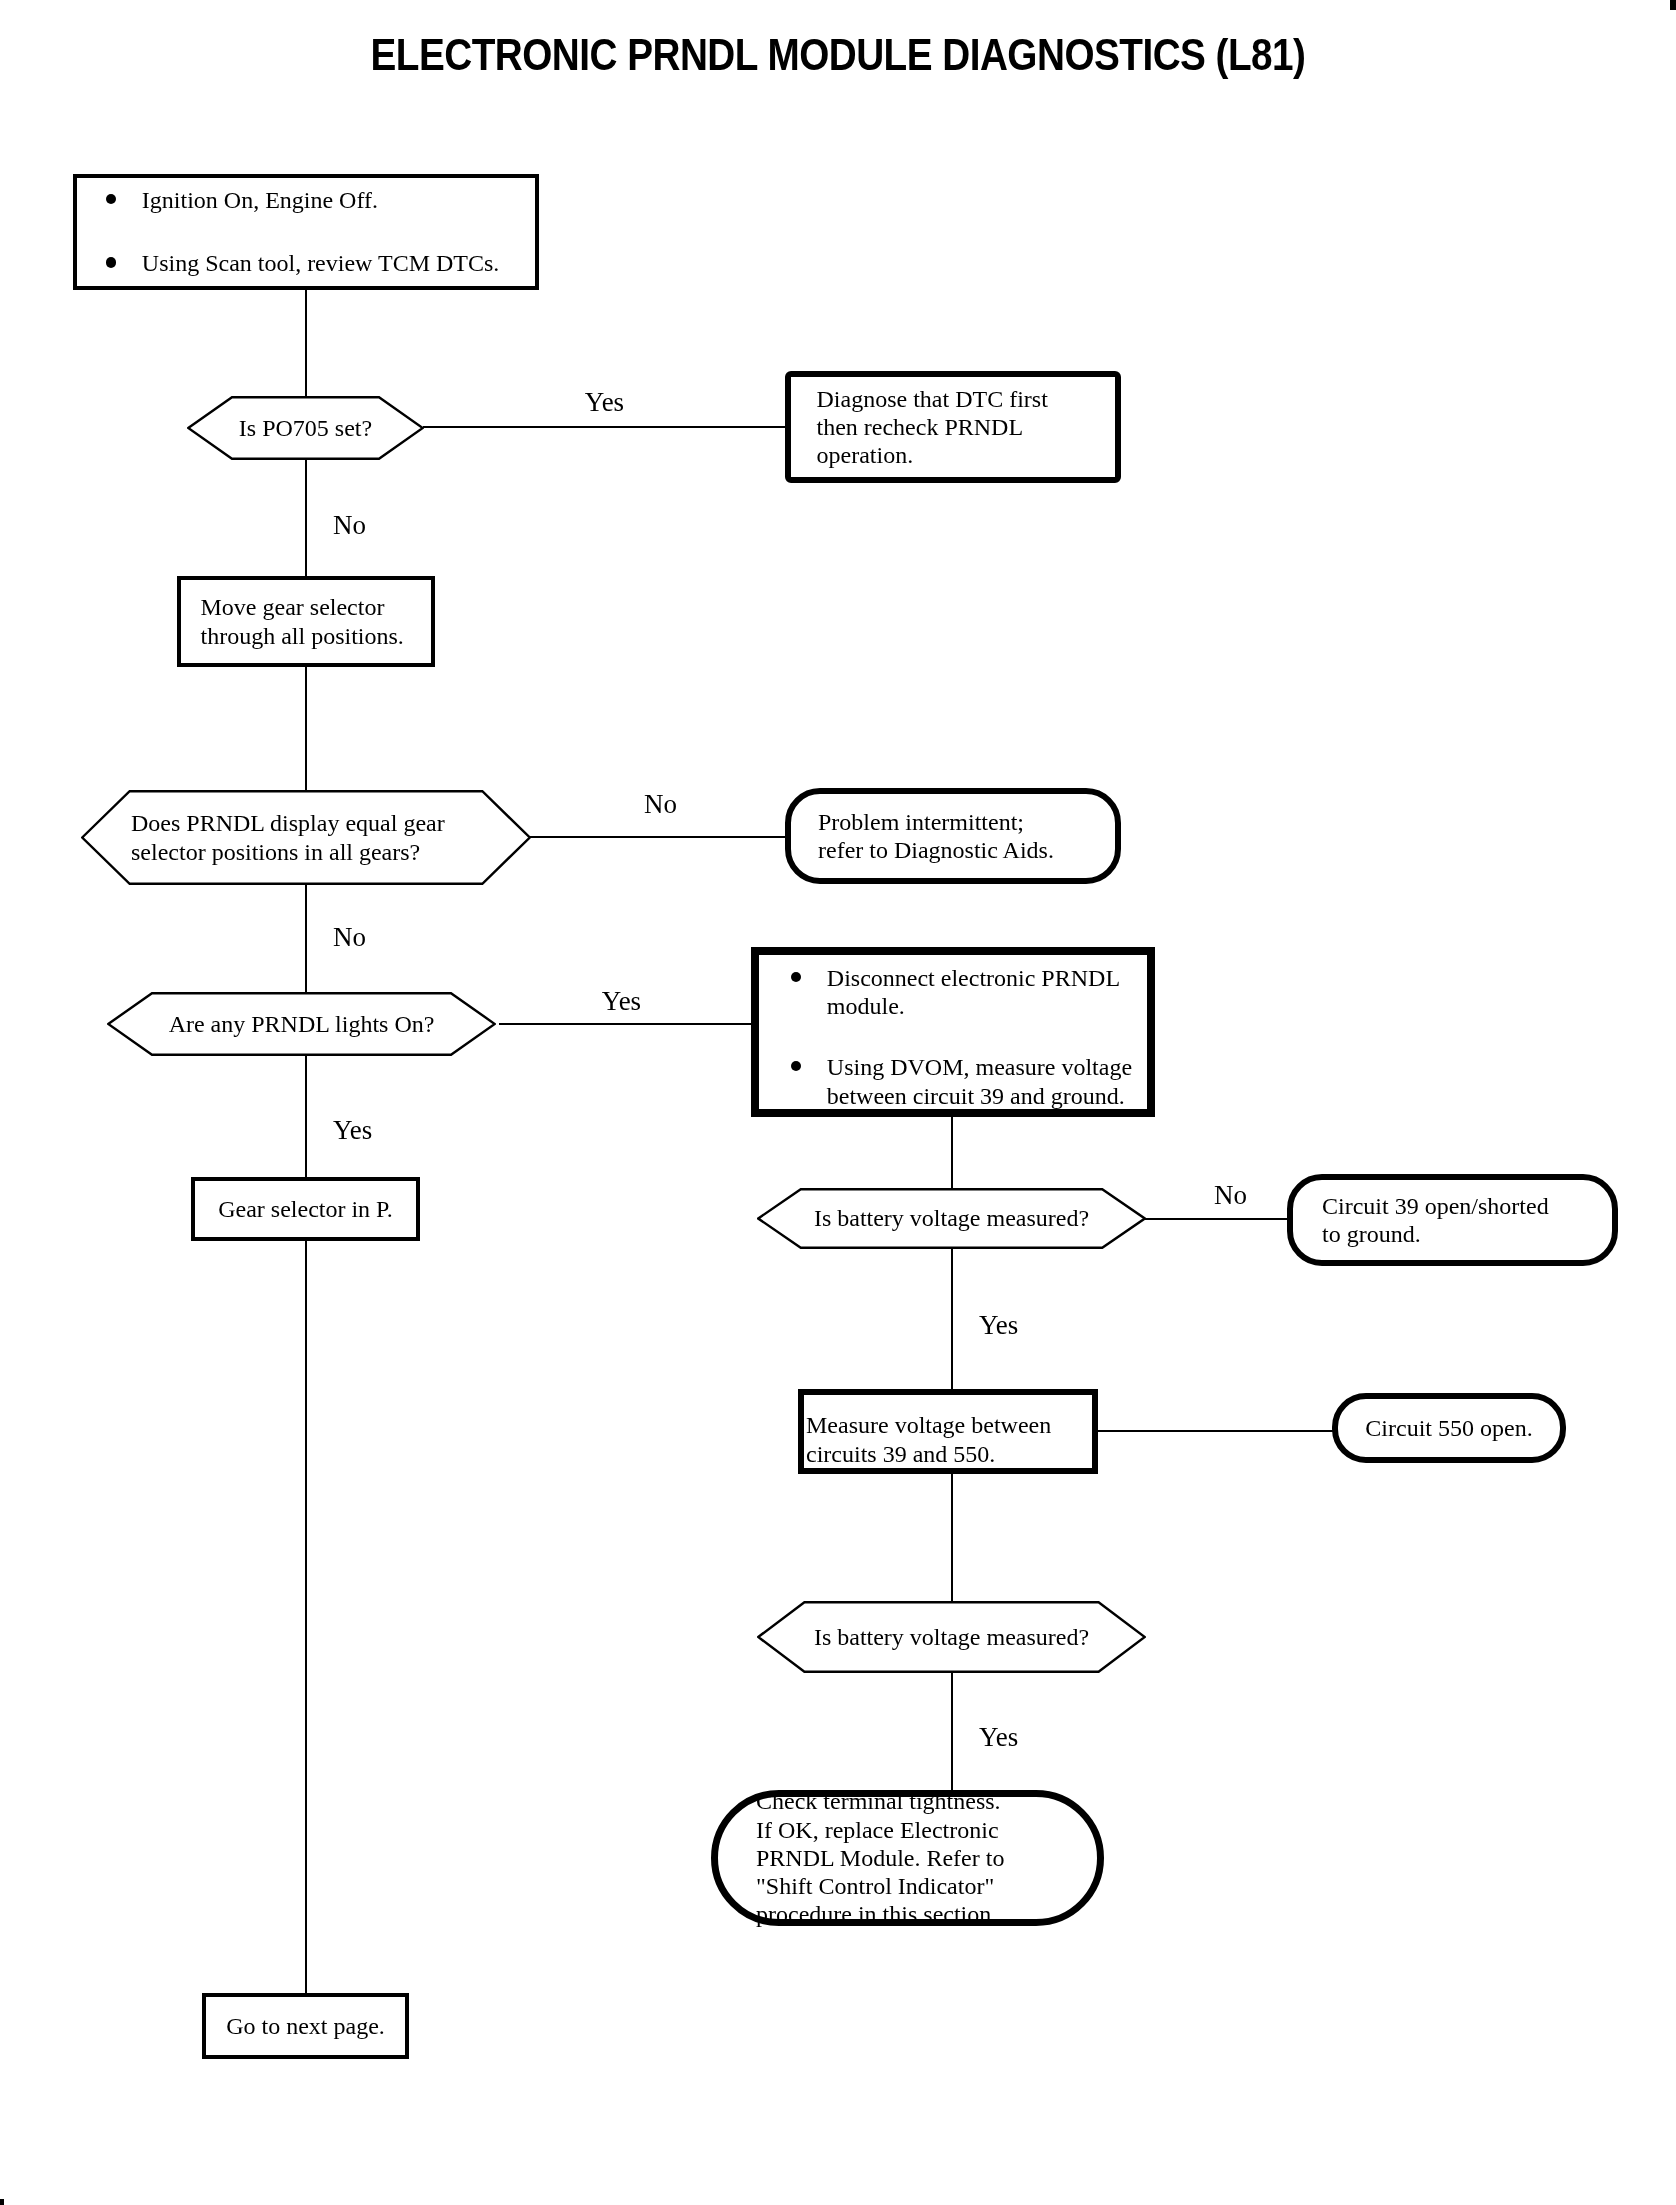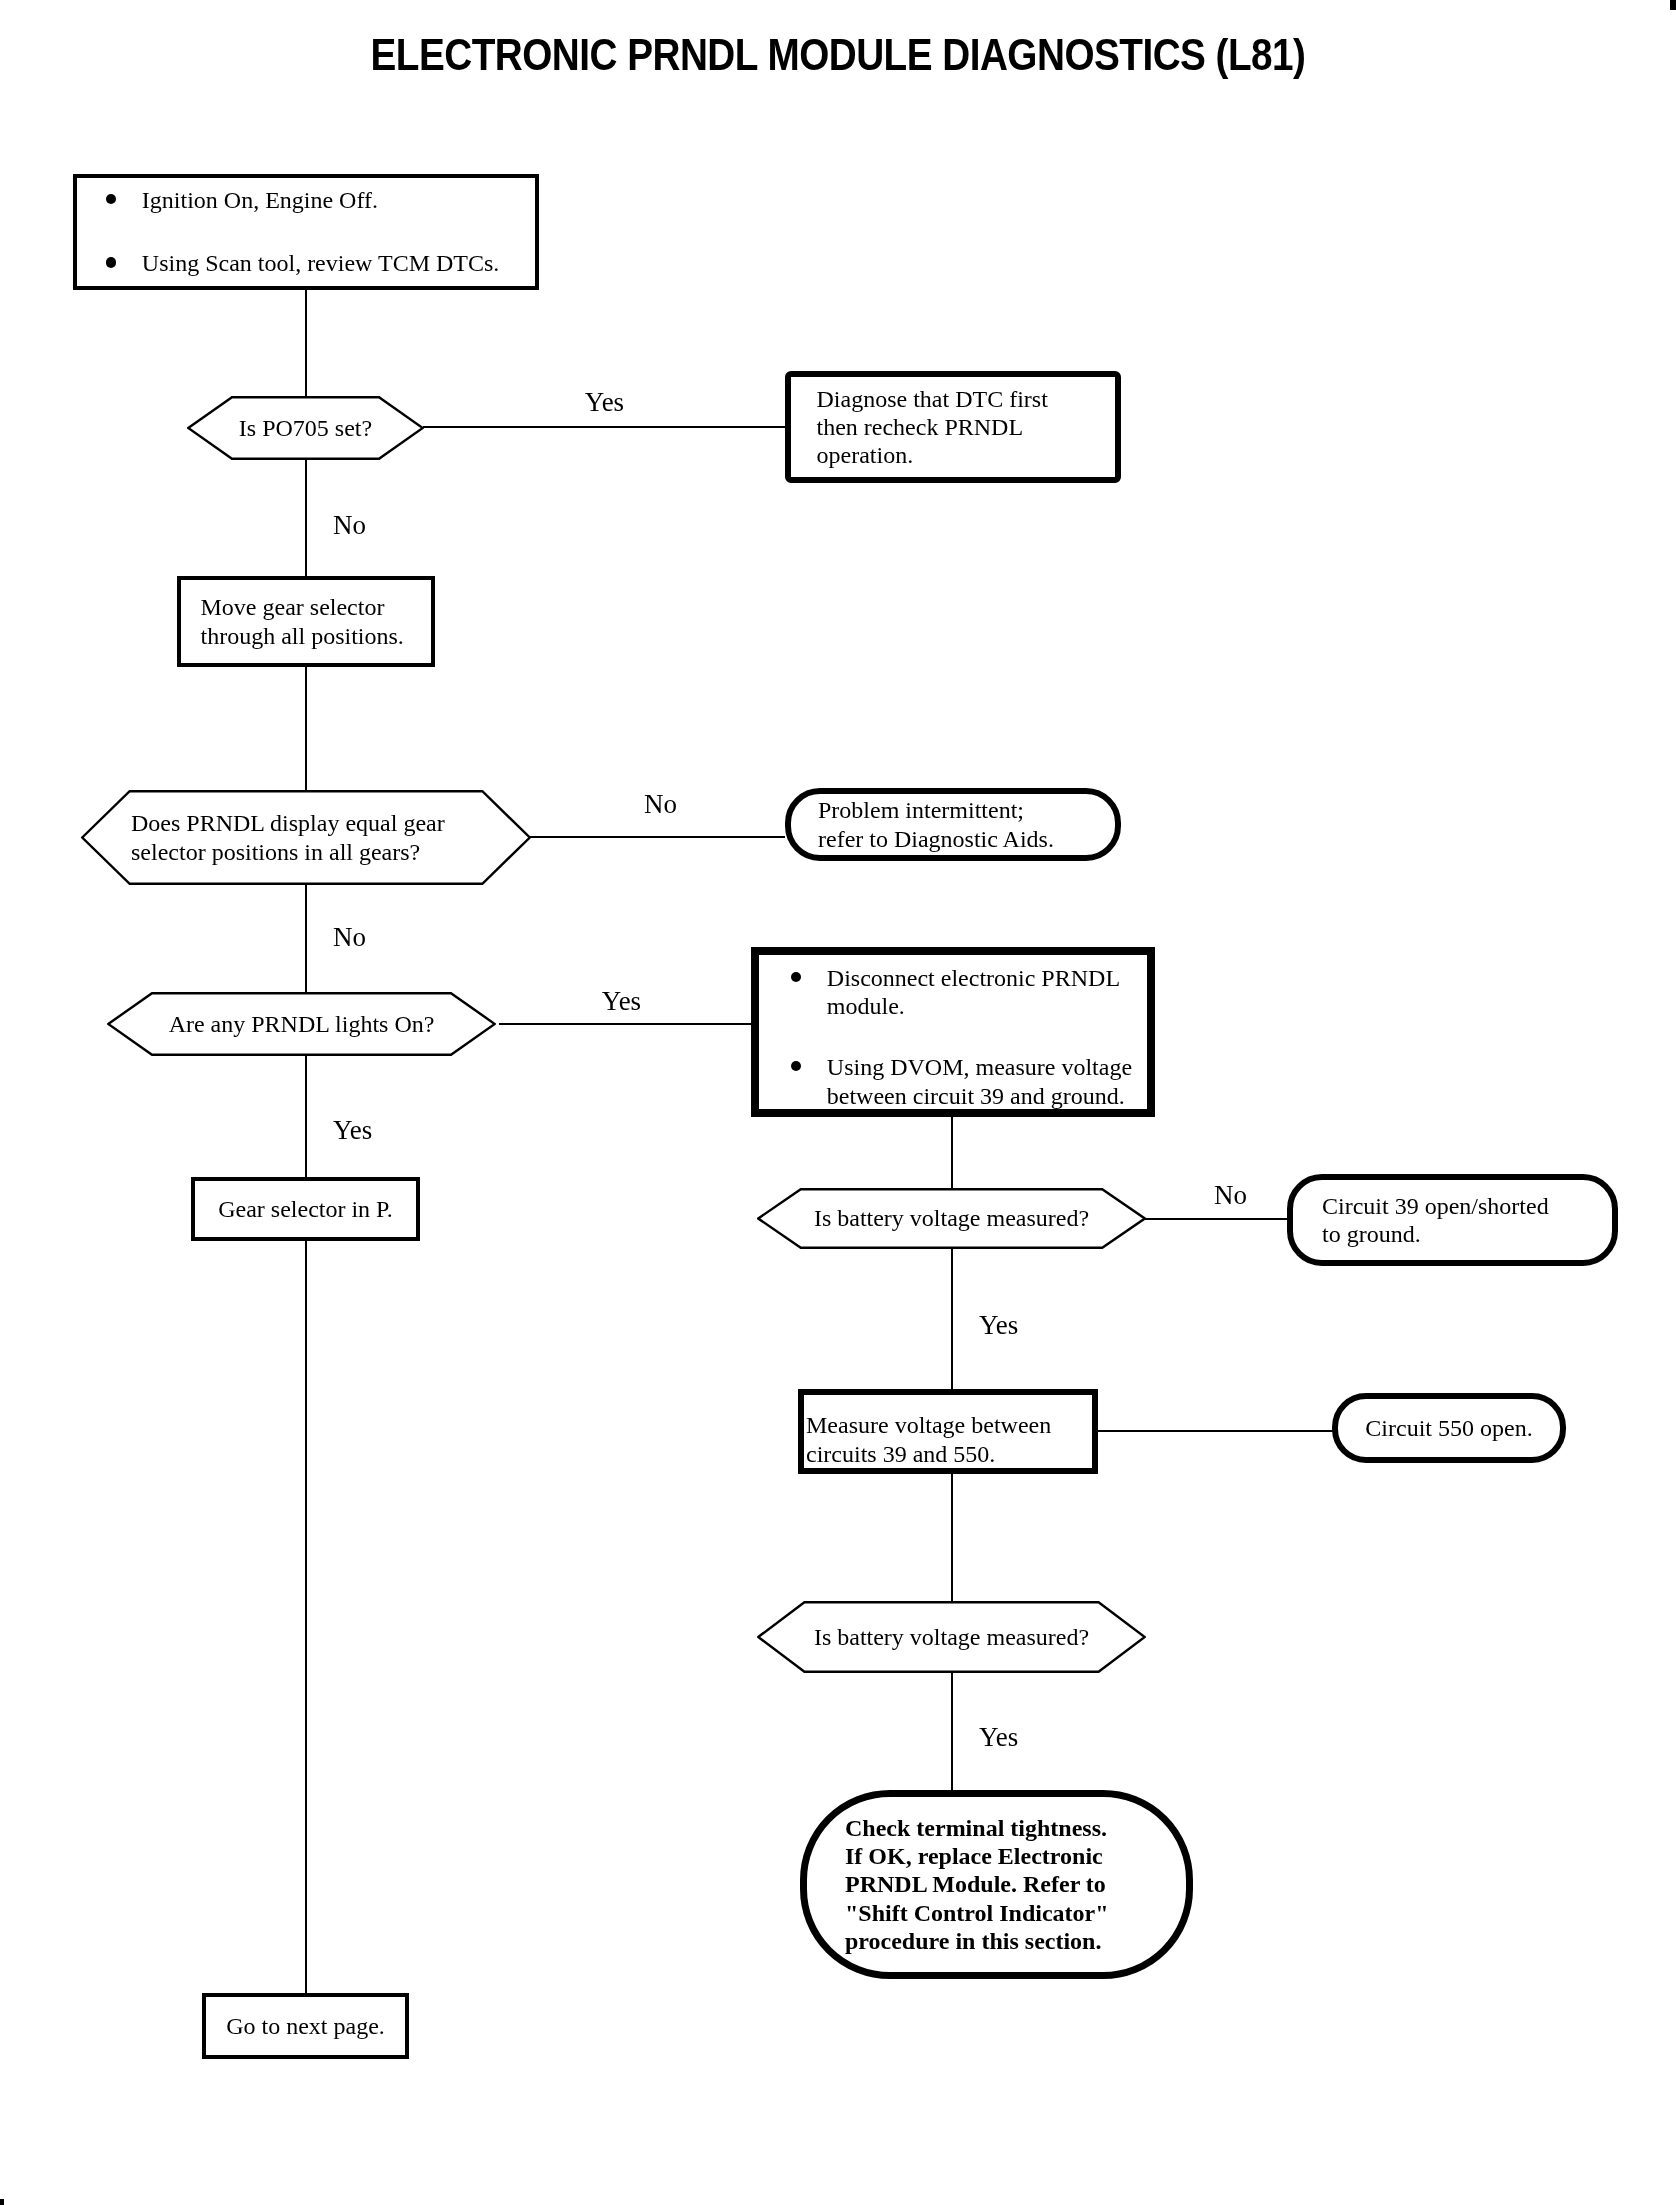--- a/index.html
+++ b/index.html
@@ -91,21 +91,21 @@
   </div>
 
   <div class="node hex leftalign" style="left:81px;top:790px;width:450px;height:95px;padding-left:50px;">
     <svg viewBox="0 0 740 156" preserveAspectRatio="none">
       <polygon points="2,78 80,2 660,2 738,78 660,154 80,154" fill="#fff" stroke="#000" stroke-width="4"></polygon>
     </svg>
     <span class="node-text">Does PRNDL display equal gear
 selector positions in all gears?</span>
   </div>
 
-  <div class="node term" style="left:785px;top:788px;width:336px;height:73px;border-radius:35px;padding-left:27px;">
+  <div class="node term" style="left:785px;top:788px;width:336px;height:96px;border-radius:35px;padding-left:27px;">
     <span class="node-text">Problem intermittent;
 refer to Diagnostic Aids.</span>
   </div>
 
   <div class="node hex" style="left:107px;top:992px;width:389px;height:64px;">
     <svg viewBox="0 0 640 106" preserveAspectRatio="none">
       <polygon points="2,53 74,2 566,2 638,53 566,104 74,104" fill="#fff" stroke="#000" stroke-width="4"></polygon>
     </svg>
     <span class="node-text">Are any PRNDL lights On?</span>
   </div>
@@ -148,21 +148,21 @@
     <span class="node-text">Circuit 550 open.</span>
   </div>
 
   <div class="node hex" style="left:757px;top:1601px;width:389px;height:72px;">
     <svg viewBox="0 0 640 118" preserveAspectRatio="none">
       <polygon points="2,59 78,2 562,2 638,59 562,116 78,116" fill="#fff" stroke="#000" stroke-width="4"></polygon>
     </svg>
     <span class="node-text">Is battery voltage measured?</span>
   </div>
 
-  <div class="node term" style="left:800px;top:1790px;width:393px;height:189px;border-width:7.3px;border-radius:90px;padding-left:38px;font-weight:bold;">
+  <div class="node term" style="left:711px;top:1790px;width:393px;height:136px;border-width:7.3px;border-radius:90px;padding-left:38px;">
     <span class="node-text">Check terminal tightness.
 If OK, replace Electronic
 PRNDL Module. Refer to
 "Shift Control Indicator"
 procedure in this section.</span>
   </div>
 
   <div class="node rect center" style="left:202px;top:1993px;width:207px;height:66px;">
     <span class="node-text">Go to next page.</span>
   </div>

